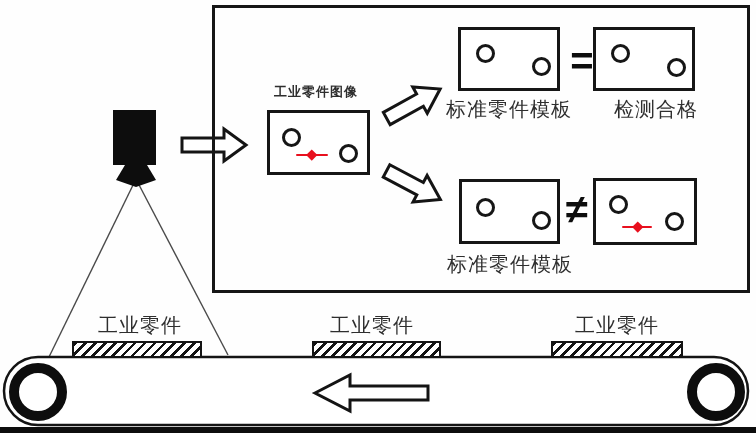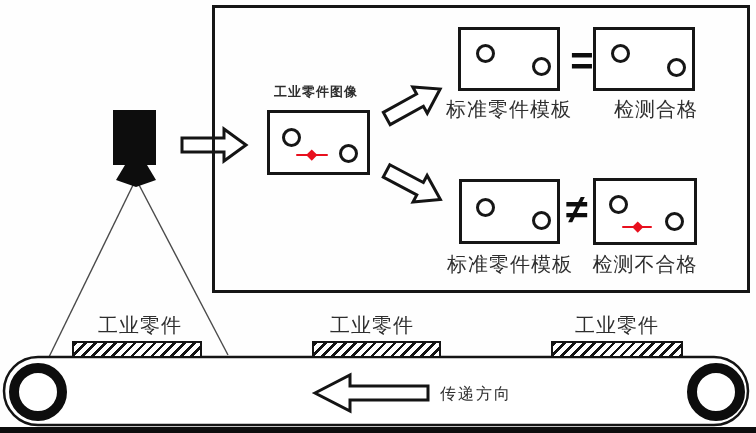--- a/index.html
+++ b/index.html
@@ -98,24 +98,22 @@
     <div class="hole" style="left:69.5px;top:28.5px;"></div>
   </div>
   <div class="lbl" style="left:510px;top:251px;">标准零件模板</div>
   <div class="op" style="left:577px;top:209px;">≠</div>
   <div class="pbox" style="left:593px;top:178px;width:104px;height:67px;">
     <div class="hole" style="left:12.5px;top:13.5px;"></div>
     <div class="hole" style="left:68.5px;top:30.5px;"></div>
     <div class="defect-line" style="left:26px;top:44.5px;width:30px;"></div>
     <div class="defect-diamond" style="left:37.5px;top:42px;"></div>
   </div>
-  <div class="lbl" style="left:645px;top:251px;">检测不合格</div>
 
   <div class="lbl" style="left:140px;top:312px;">工业零件</div>
   <div class="part" style="left:72px;top:341px;width:130px;"></div>
   <div class="lbl" style="left:372px;top:312px;">工业零件</div>
   <div class="part" style="left:312px;top:341px;width:129px;"></div>
   <div class="lbl" style="left:617px;top:312px;">工业零件</div>
   <div class="part" style="left:551px;top:341px;width:132px;"></div>
 
-  <div class="dir-lbl" style="left:440px;top:384px;">传递方向</div>
 
 </div>
 
 </body></html>

